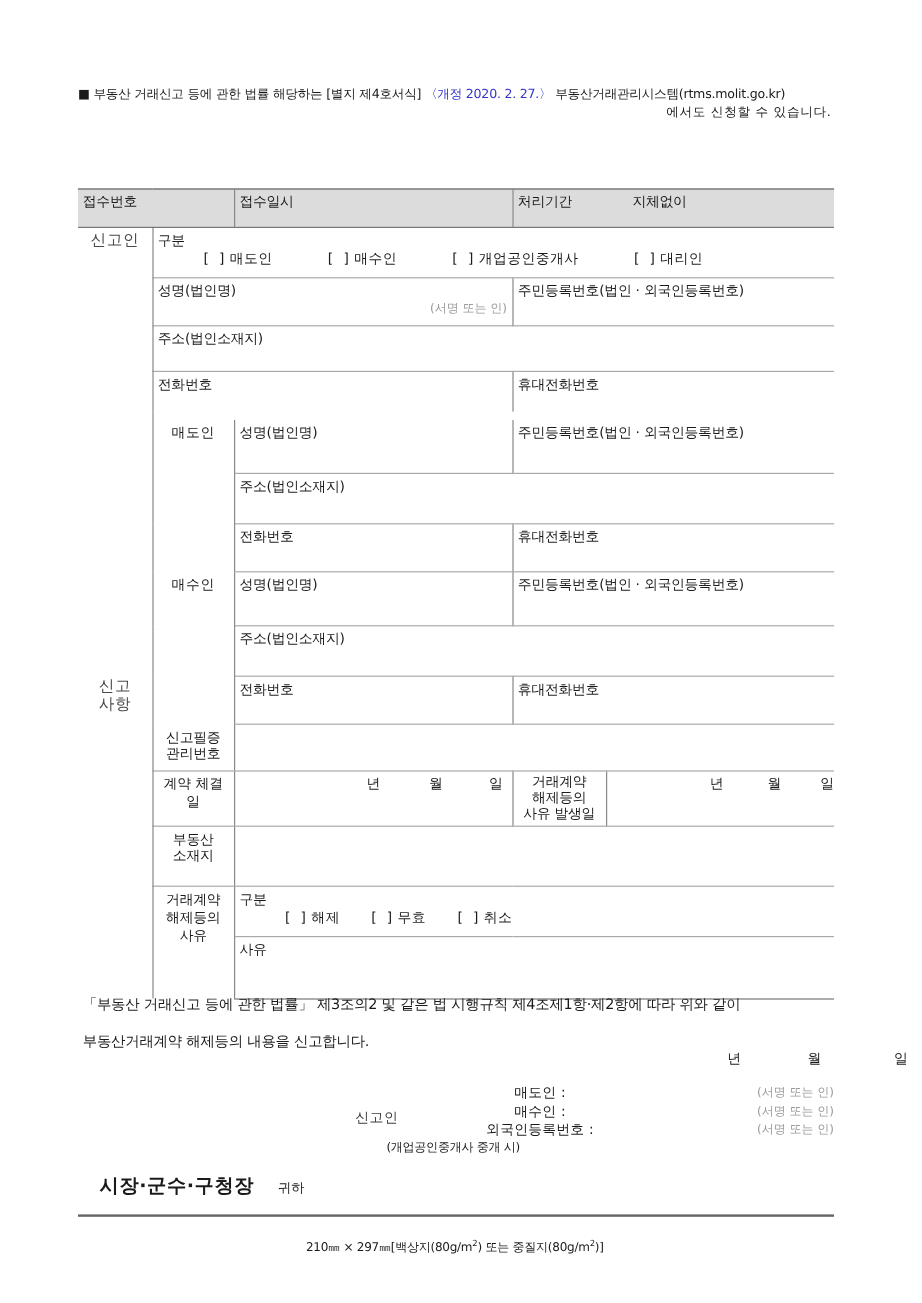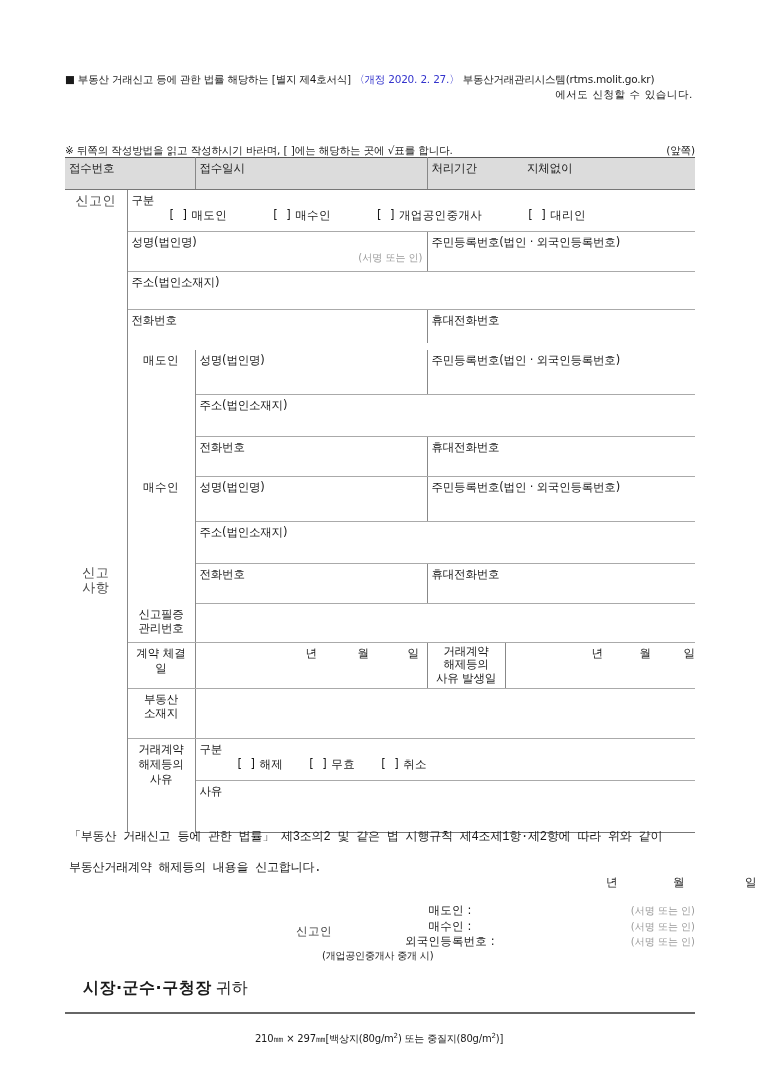--- a/index.html
+++ b/index.html
@@ -130,21 +130,20 @@
 
   
   .statement {
     position: absolute;
     left: 4px;
     top: 822px;
     width: 624px;
     font-size: 12px;
     line-height: 31px;
     letter-spacing: -0.2px;
-    font-family: Liberation Mono, monospace;
   }
   .stmt-date {
     position: absolute;
     left: 0;
     top: 875px;
     width: 630px;
     height: 16px;
     font-size: 11.5px;
   }
   .stmt-date span { position: absolute; }
@@ -198,24 +197,24 @@
   
   .addressee {
     position: absolute;
     left: 18px;
     top: 978px;
     font-size: 16px;
     font-weight: bold;
     letter-spacing: 0.5px;
   }
   .addressee .suffix {
-    font-size: 16px;
+    font-size: 11px;
     font-weight: normal;
     letter-spacing: 0px;
-    margin-left: 4px;
+    margin-left: 20px;
   }
   .bottomrule {
     position: absolute;
     left: 0;
     top: 1012px;
     width: 630px;
     border-top: 2px solid #666;
   }
   .paperspec {
     position: absolute;
@@ -236,24 +235,20 @@
 <div class="page">
 
   <div class="topnote">
     <span>■ 부동산 거래신고 등에 관한 법률 해당하는 [별지 제4호서식]</span>
     <span class="revision">〈개정 2020. 2. 27.〉</span>
     <span>부동산거래관리시스템(rtms.molit.go.kr)</span>
   </div>
   <div class="topnote-2">에서도 신청할 수 있습니다.</div>
 
 
-  <div class="instruct">
-    <span>※ 뒤쪽의 작성방법을 읽고 작성하시기 바라며, [    ]에는 해당하는 곳에 √표를 합니다.</span>
-    <span class="right">(앞쪽)</span>
-  </div>
 
   <table class="form">
     <colgroup>
       <col style="width:62px">
       <col style="width:68px">
       <col style="width:232px">
       <col style="width:78px">
       <col style="width:190px">
     </colgroup>
 

